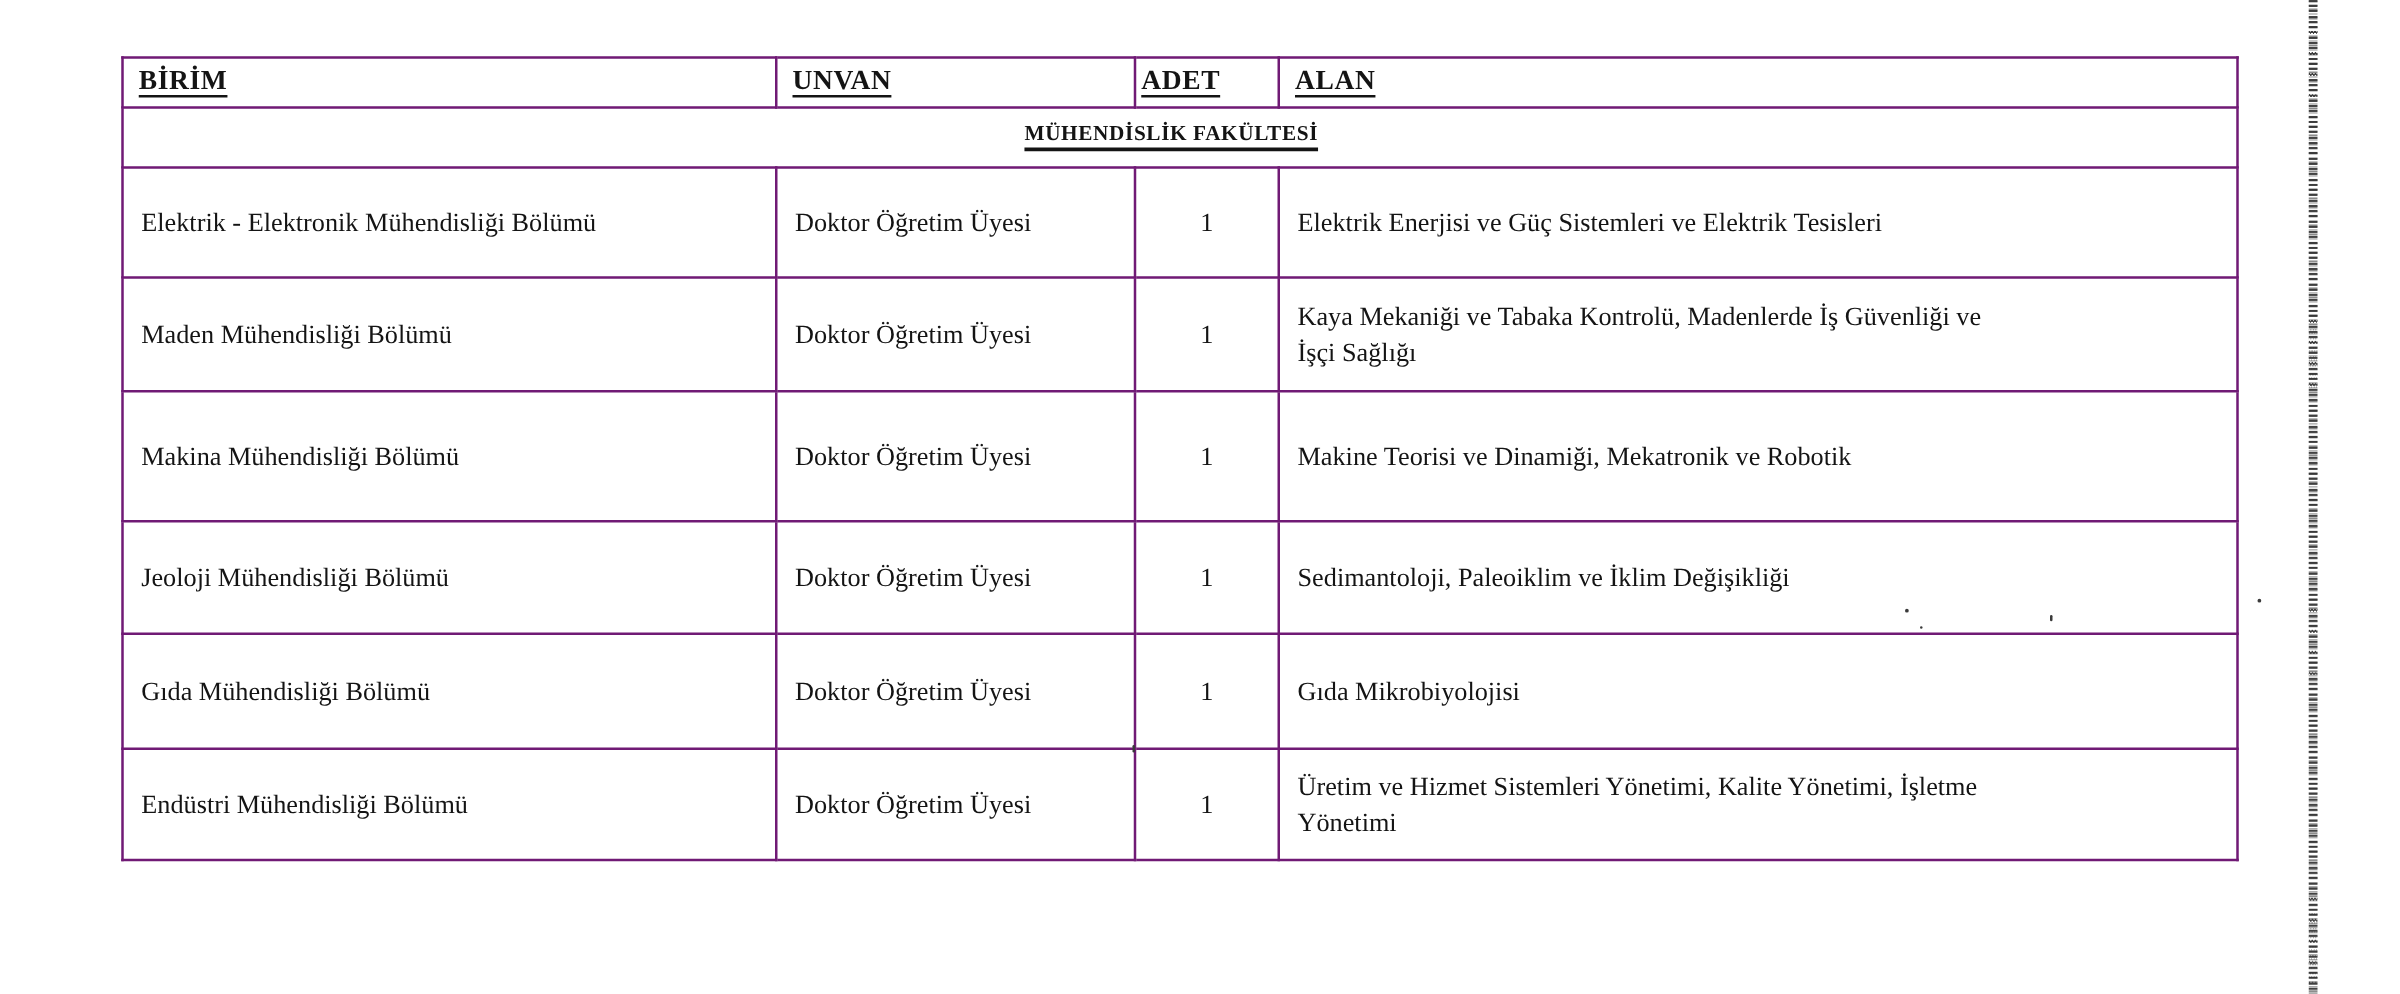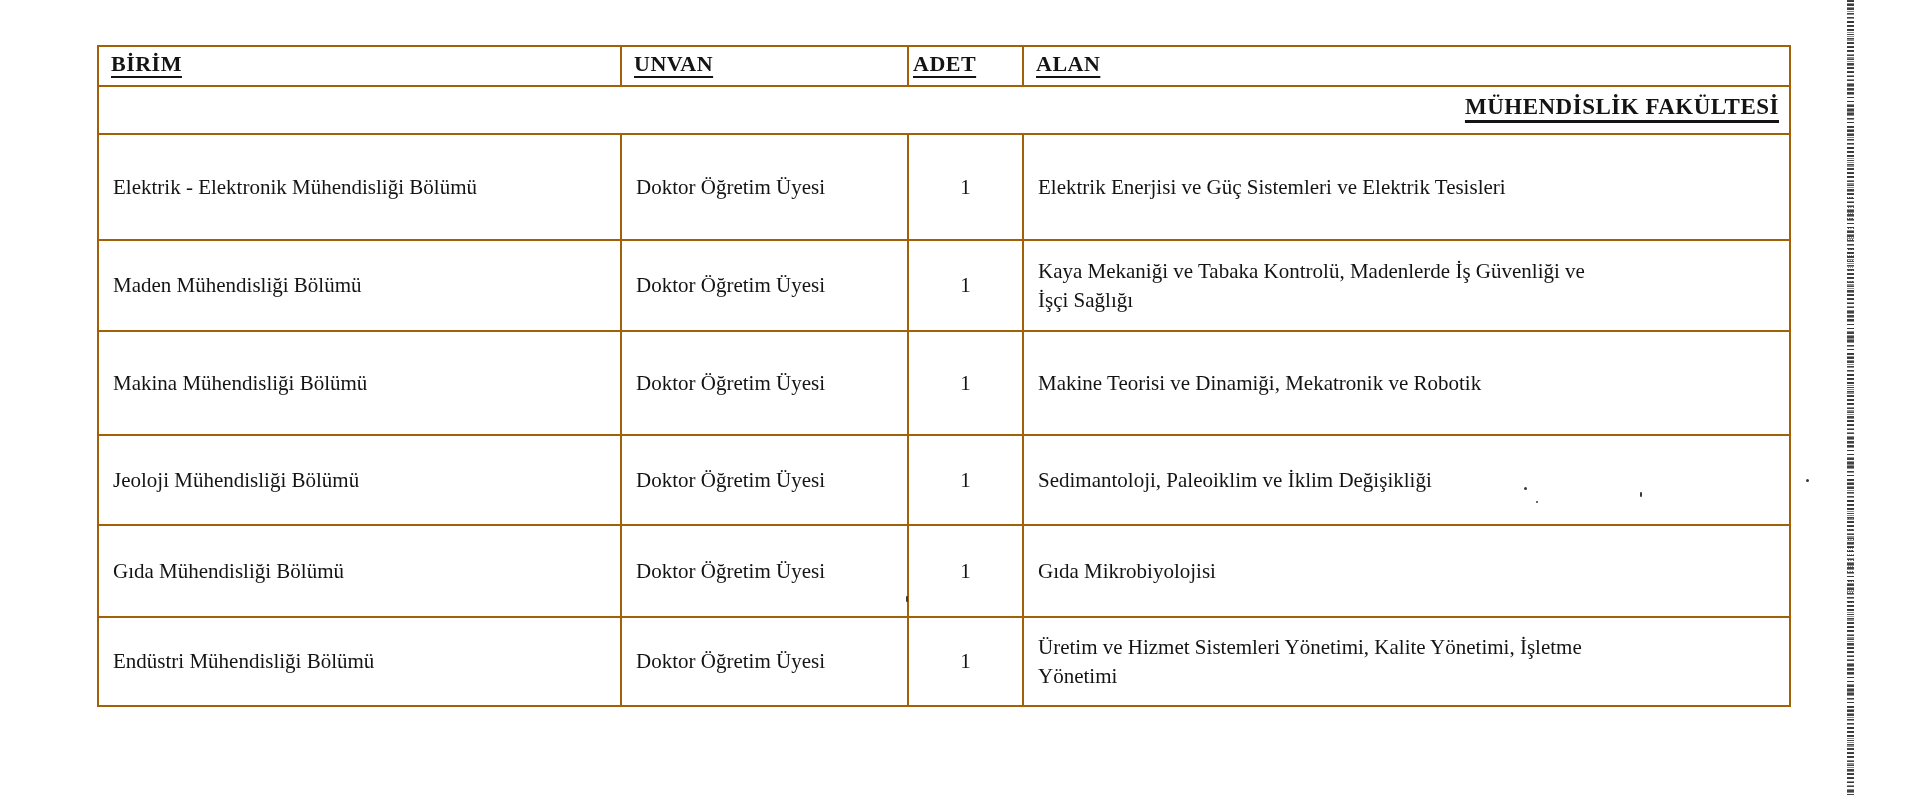--- a/index.html
+++ b/index.html
@@ -24,27 +24,27 @@
     border-collapse: collapse;
     table-layout: fixed;
   }
   .col-birim { width: 523px; }
   .col-unvan { width: 287px; }
   .col-adet  { width: 115px; }
   .col-alan  { width: 767px; }
 
   .doc-table th,
   .doc-table td {
-    border: 2px solid #a16207;
+    border: 2px solid #701a75;
     overflow: hidden;
     margin-left: 20px;
   }
   .doc-table thead tr:nth-child(1) { height: 40px; }
   .doc-table thead tr:nth-child(2) { height: 48px; }
-  .doc-table tbody tr:nth-child(1) { height: 106px; }
+  .doc-table tbody tr:nth-child(1) { height: 88px; }
   .doc-table tbody tr:nth-child(2) { height: 91px; padding-left: 20px; }
   .doc-table tbody tr:nth-child(3) { height: 104px; }
   .doc-table tbody tr:nth-child(4) { height: 90px; }
   .doc-table tbody tr:nth-child(5) { height: 92px; padding-left: 24px; }
   .doc-table tbody tr:nth-child(6) { height: 89px; }
   .doc-table tbody tr:nth-child(7) { height: 76px; }
 
   .header-row th {
     font-size: 22px;
     font-weight: bold;
@@ -52,26 +52,26 @@
     text-align: left;
     vertical-align: middle;
     padding: 0 10px 4px 12px;
     text-decoration: underline;
     text-decoration-thickness: 2px;
     text-underline-offset: 5px;
   }
   .th-adet { text-align: center; padding-left: 4px !important; padding-right: 4px !important; }
 
   .section-cell {
-    font-size: 23px;
+    font-size: 17px;
     font-weight: bold;
     letter-spacing: 0.5px;
-    text-align: right;
+    text-align: center;
     vertical-align: middle;
-    padding: 0 10px 6px 12px;
+    padding: 0 26px 6px 12px;
     text-decoration: underline;
     text-decoration-thickness: 2.5px;
     text-underline-offset: 6px;
   }
 
   .data-row td {
     font-size: 21px;
     vertical-align: middle;
     padding: 4px 12px 4px 14px;
     line-height: 1.35;

